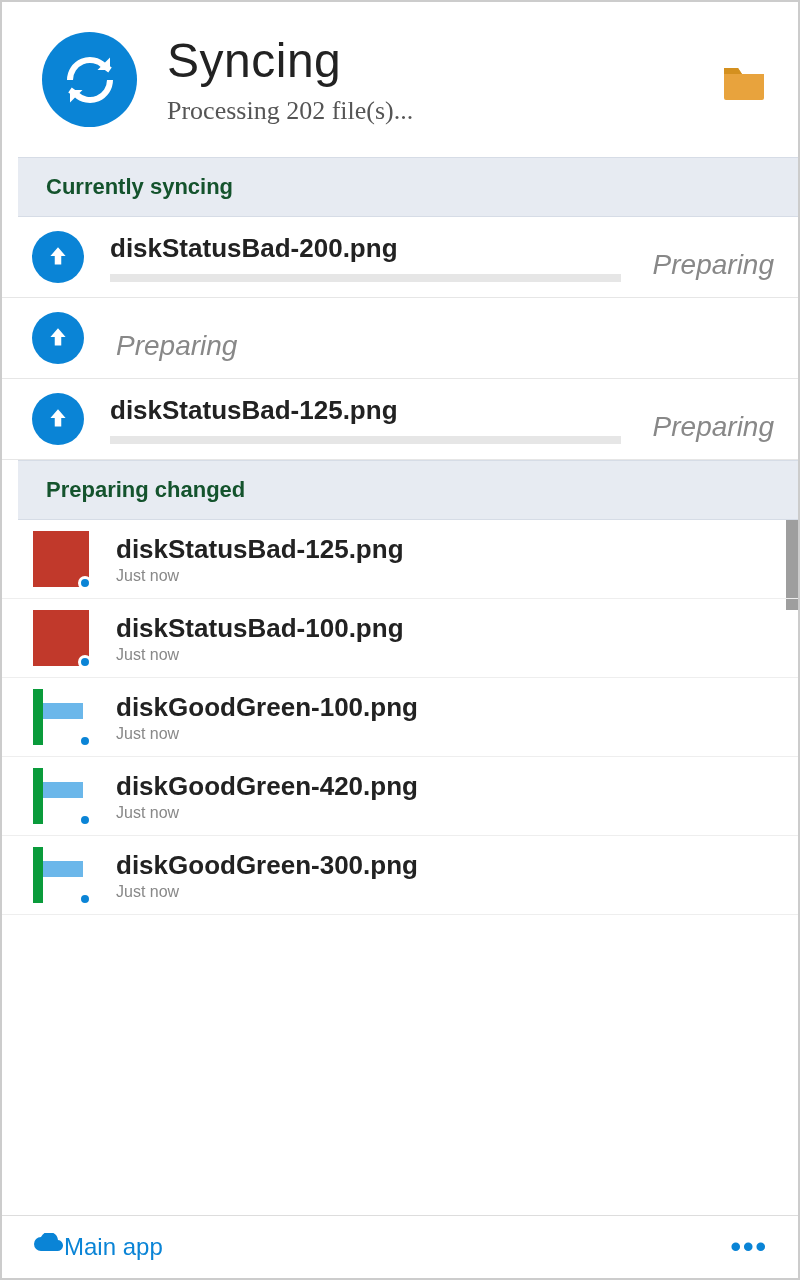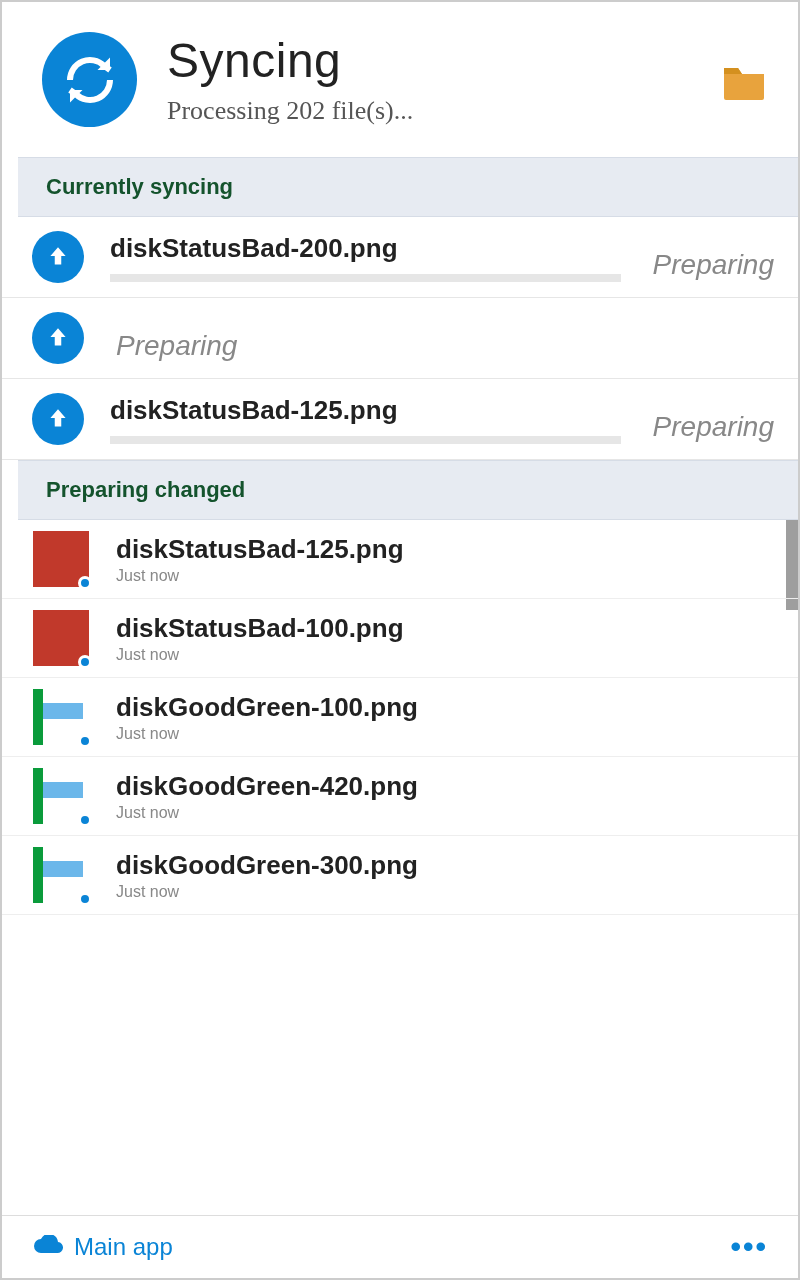--- a/index.html
+++ b/index.html
@@ -168,22 +168,21 @@
 
 .footer {
   display: flex;
   align-items: center;
   justify-content: space-between;
   padding: 14px 30px;
   border-top: 1px solid #ddd;
 }
 .footer-left {
   display: flex;
-  align-items: center;
-  gap: 10px;
+  align-items: flex-start;
   color: #0a84d6;
   font-size: 24px;
 }
 .cloud-icon { width: 32px; height: 24px; }
 .more-dots {
   color: #0a84d6;
   font-size: 30px;
   letter-spacing: 2px;
   font-weight: 700;
 }

